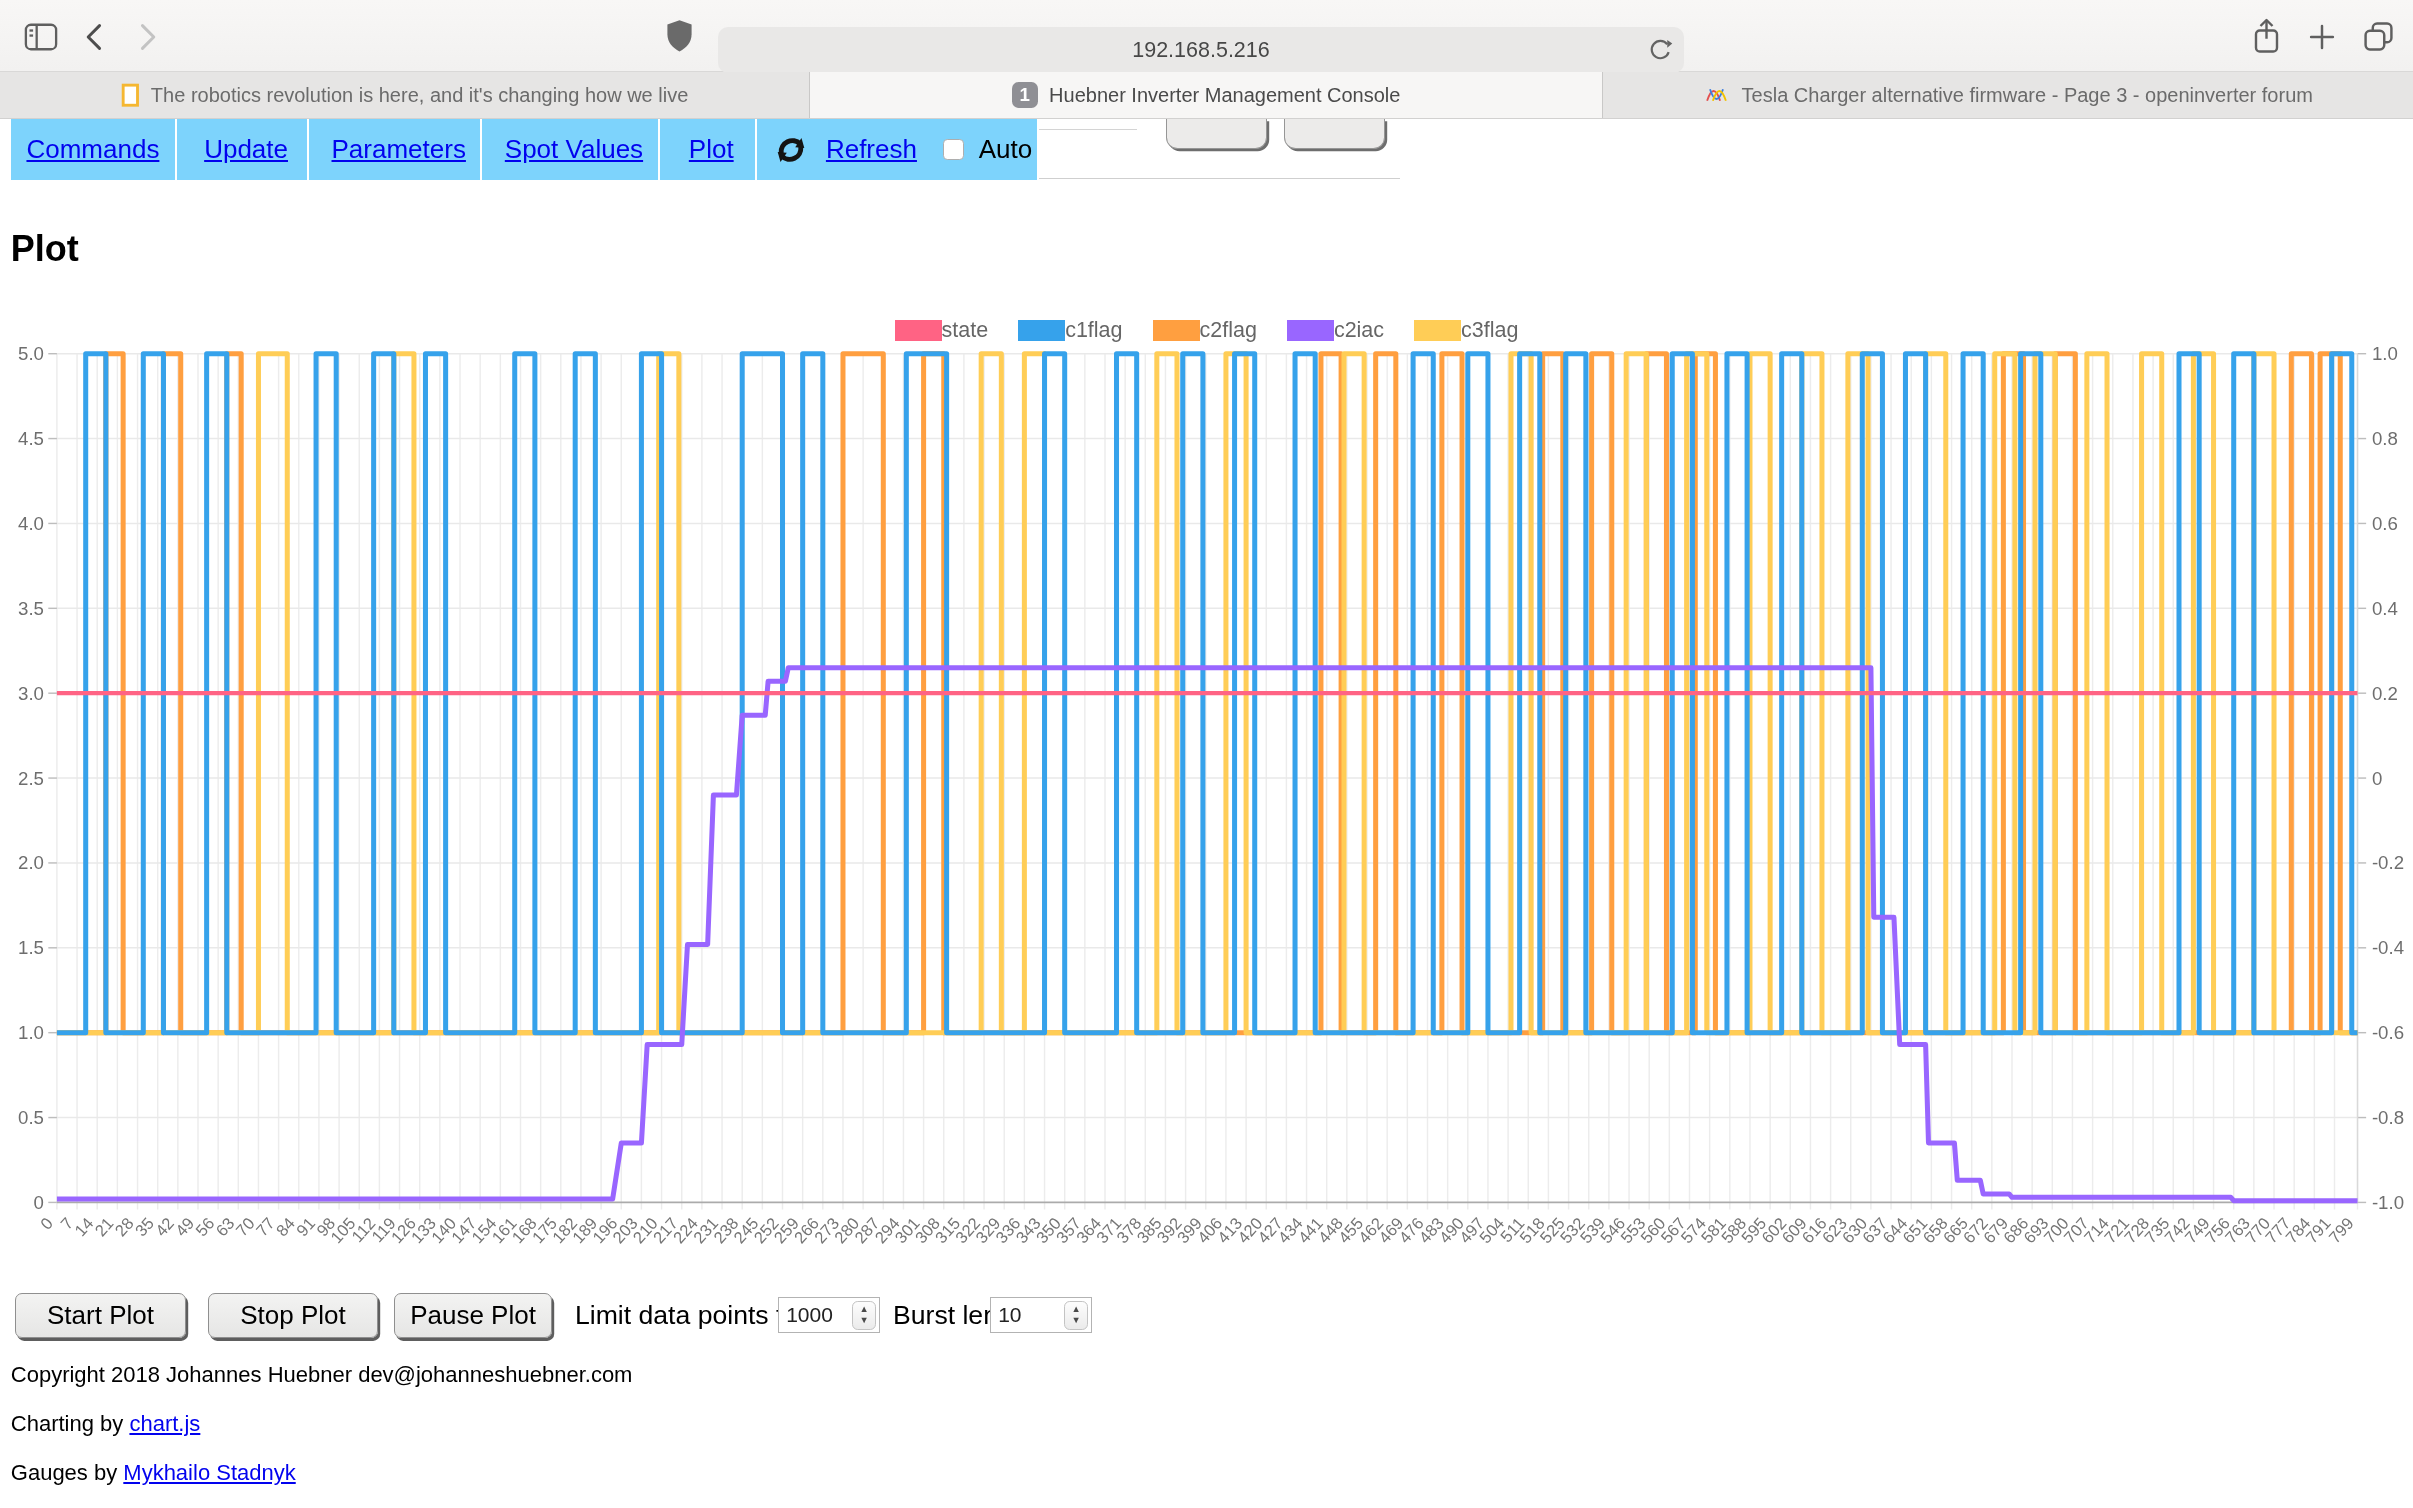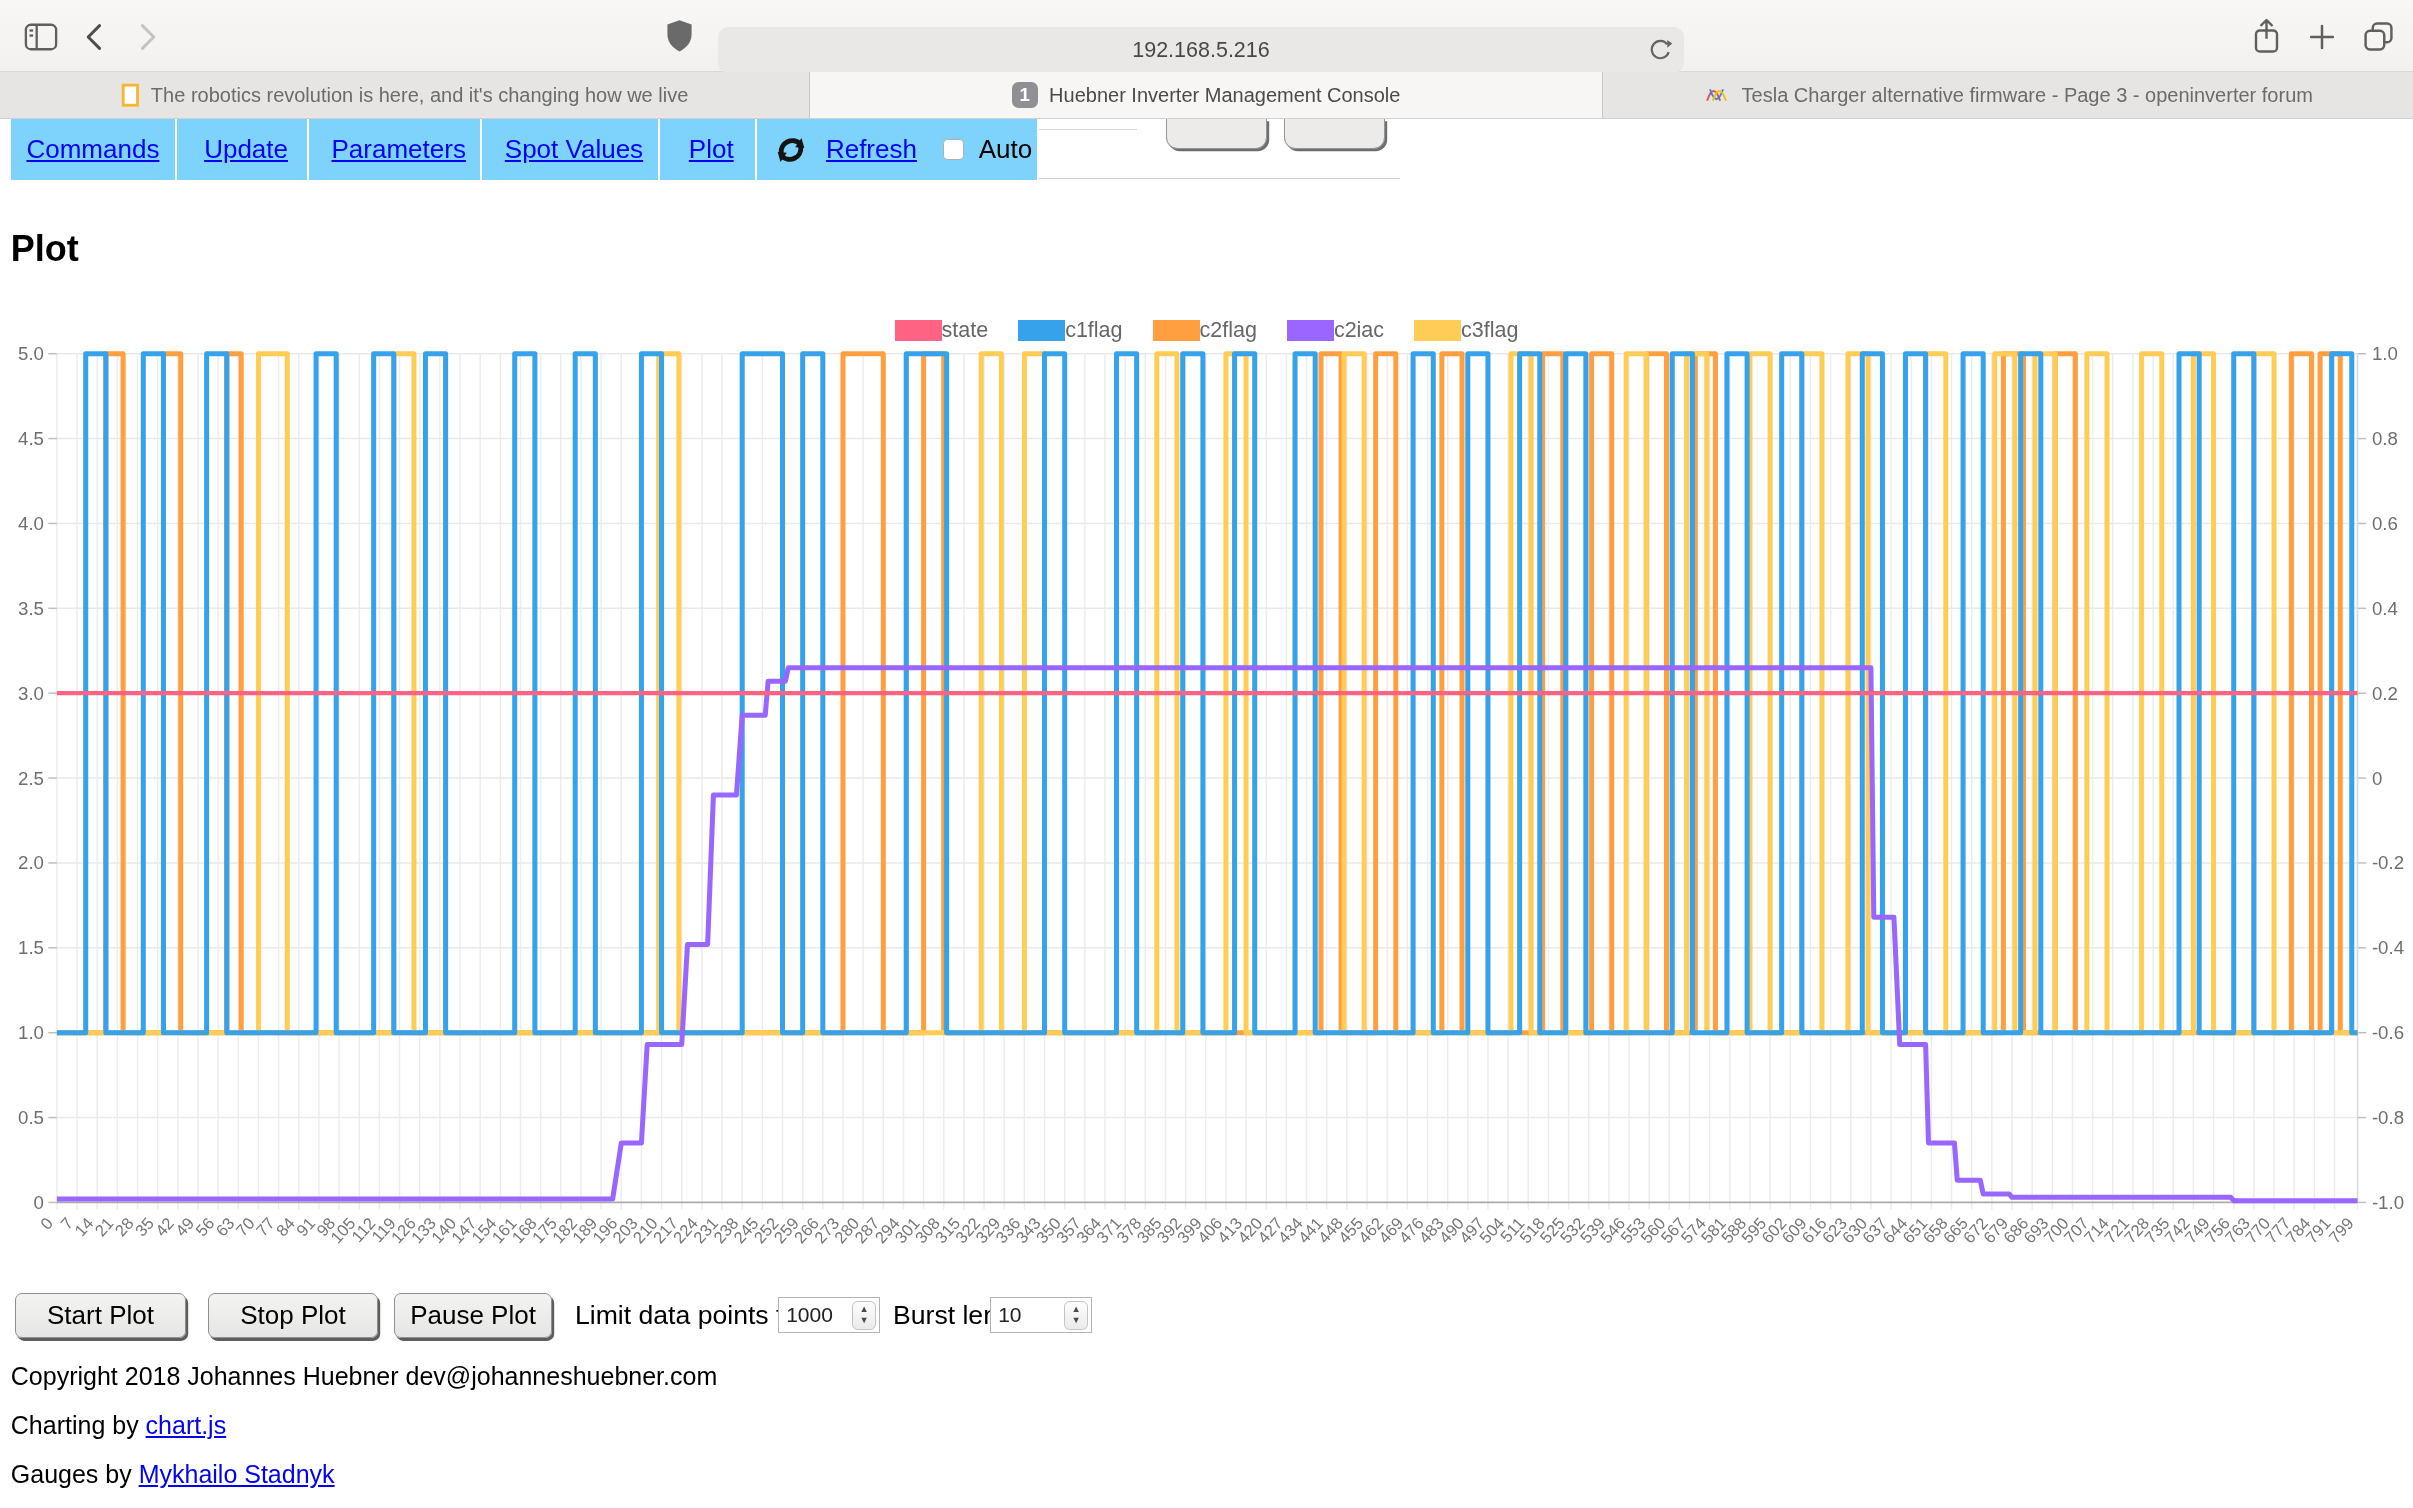--- a/index.html
+++ b/index.html
@@ -66,21 +66,21 @@
   .ctl-label { position:absolute; top:1300px; font-size:26.6px; color:#000; }
   .num-wrap { position:absolute; top:1297px; width:102px; height:36px; }
   .num-wrap input { width:100%; height:100%; border:1.4px solid #b3b3b3; border-radius:0;
     font-size:21px; padding:0 33px 0 7.2px; font-family:"Liberation Sans",sans-serif; color:#222; }
   .stepper { position:absolute; right:3.6px; top:3.6px; width:24.4px; height:29px;
     background:linear-gradient(#fdfdfd,#ebebeb); border:0.7px solid #c3c3c3; border-radius:5.7px;
     display:flex; flex-direction:column; align-items:center; justify-content:center;
     font-size:9.3px; line-height:1.15; color:#4a4a4a; cursor:pointer; }
 
   
-  .foot-line { position:absolute; left:10.8px; font-size:25px; color:#000; }
+  .foot-line { position:absolute; left:10.8px; font-size:22px; color:#000; }
   .foot-line a { color:#0202ee; text-decoration:underline; cursor:pointer; }
 
   svg text { font-family:"Liberation Sans",sans-serif; }
 </style>
 </head>
 <body>
 
 <div class="screen">
 
   <div class="chrome-top">

